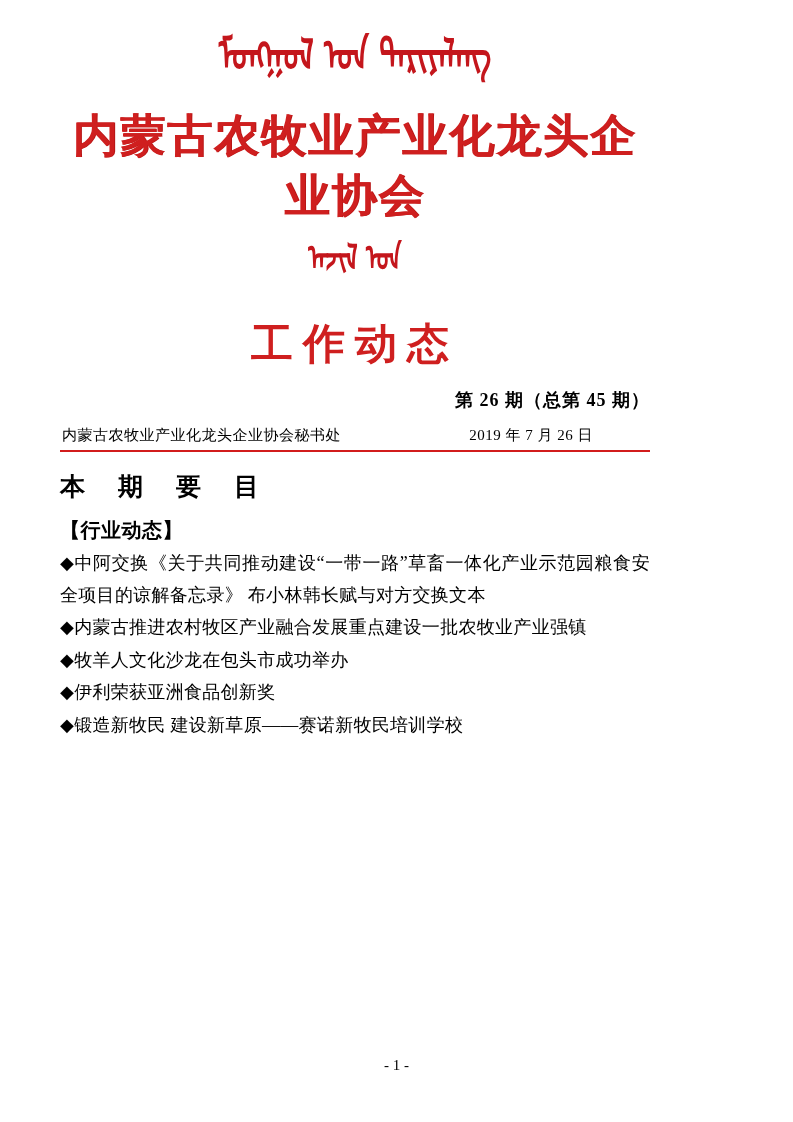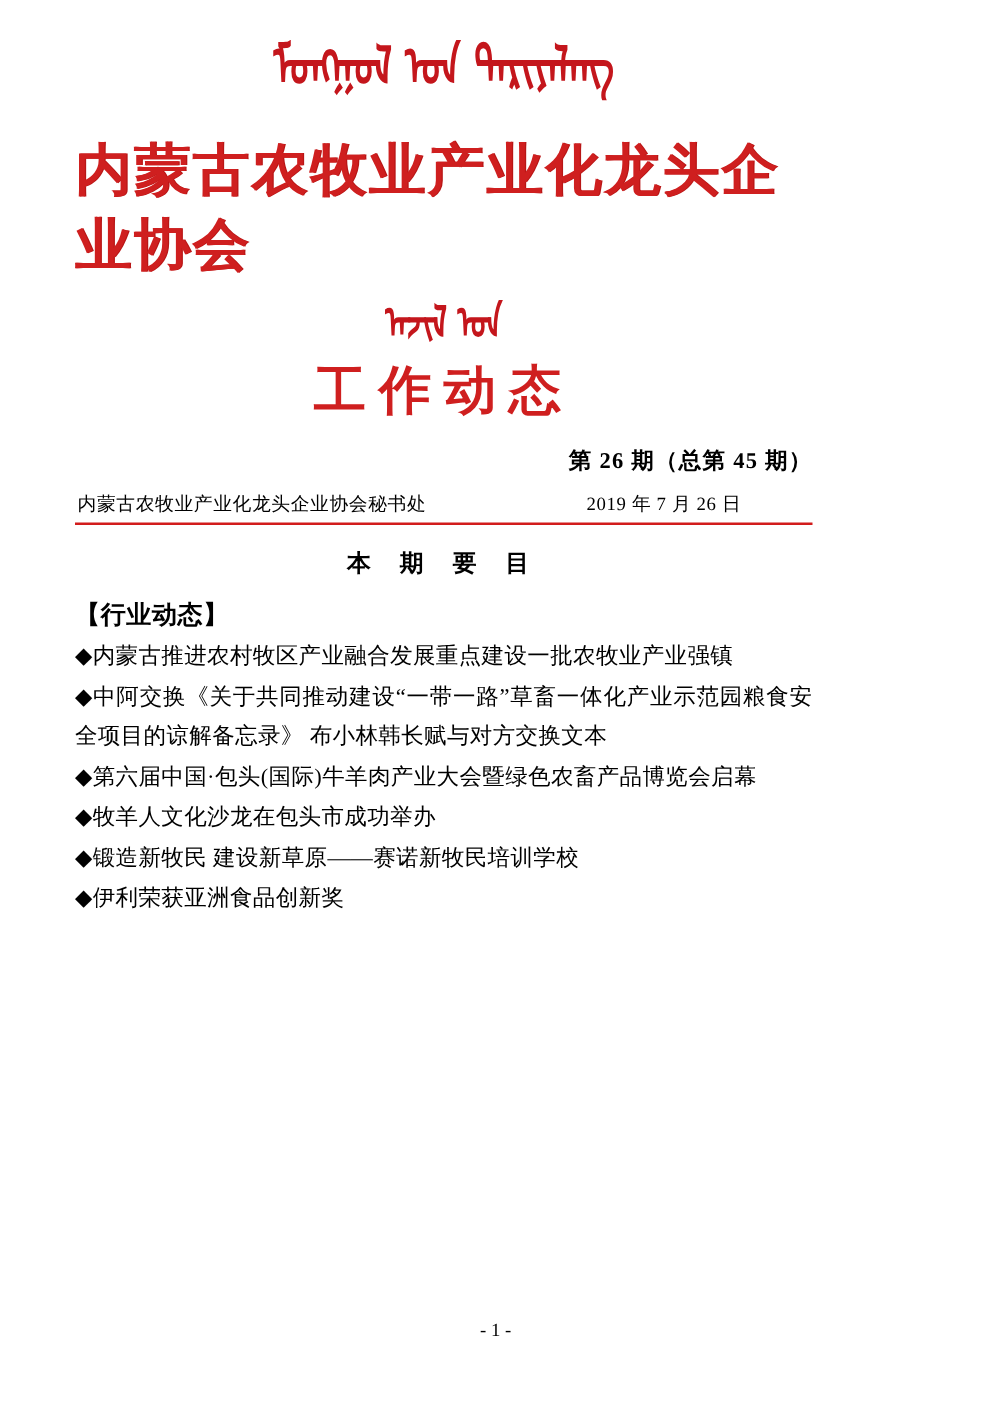--- a/index.html
+++ b/index.html
@@ -36,20 +36,21 @@
   }
   .mongolian-top {
     font-size: 30px;
     margin-top: 14px;
     margin-bottom: 4px;
     transform: scaleY(1.45);
     transform-origin: center top;
     height: 52px;
   }
   .masthead-title {
+    text-align: center;
     color: #cf1f1f;
     font-family: "DejaVu Sans", "Liberation Sans", sans-serif;
     font-weight: bold;
     font-size: 45px;
     letter-spacing: 2px;
     margin-top: 22px;
     margin-bottom: 6px;
     text-shadow: 1px 0 0 #b81616;
   }
   .mongolian-mid {
@@ -61,21 +62,21 @@
     transform-origin: center top;
     height: 40px;
   }
   .masthead-sub {
     text-align: center;
     color: #cf1f1f;
     font-family: "DejaVu Sans", "Liberation Sans", sans-serif;
     font-weight: bold;
     font-size: 42px;
     letter-spacing: 10px;
-    margin-top: 4px;
+    margin-top: 36px;
     margin-bottom: 10px;
   }
 
   
   .issue-line {
     text-align: right;
     font-size: 18px;
     font-weight: bold;
     font-family: "Liberation Serif", serif;
     margin-top: 16px;
@@ -96,26 +97,25 @@
   .info-left { letter-spacing: 0.5px; }
   .info-right { letter-spacing: 0.5px; padding-right: 55px; }
   .red-rule {
     height: 2px;
     background: #d21c1c;
     margin-bottom: 18px;
   }
 
   
   .contents-heading {
-    text-align: center;
-    font-size: 19px;
+    font-size: 25px;
     font-weight: bold;
     letter-spacing: 9px;
     margin-bottom: 14px;
-    font-family: Liberation Sans, sans-serif;
+    font-family: Liberation Mono, monospace;
   }
 
   
   .section-title {
     font-size: 20px;
     font-weight: bold;
     margin: 10px 0 4px 0;
     letter-spacing: 0.5px;
   }
   .entry {
@@ -155,25 +155,24 @@
   <div class="info-line">
     <div class="info-left">内蒙古农牧业产业化龙头企业协会秘书处</div>
     <div class="info-right">2019 年 7 月 26 日</div>
   </div>
   <div class="red-rule"></div>
 
   <div class="contents-heading">本 期 要 目</div>
 
   <div>
     <div class="section-title">【行业动态】</div>
+    <p class="entry">◆中阿交换《关于共同推动建设“一带一路”草畜一体化产业示范园粮食安全项目的谅解备忘录》 布小林韩长赋与对方交换文本</p>
     <p class="entry">◆内蒙古推进农村牧区产业融合发展重点建设一批农牧业产业强镇</p>
-    <p class="entry">◆中阿交换《关于共同推动建设“一带一路”草畜一体化产业示范园粮食安全项目的谅解备忘录》 布小林韩长赋与对方交换文本</p>
   </div>
 
   <div>
-    <p class="entry">◆第六届中国·包头(国际)牛羊肉产业大会暨绿色农畜产品博览会启幕</p>
     <p class="entry">◆牧羊人文化沙龙在包头市成功举办</p>
+    <p class="entry">◆伊利荣获亚洲食品创新奖</p>
     <p class="entry">◆锻造新牧民 建设新草原——赛诺新牧民培训学校</p>
-    <p class="entry">◆伊利荣获亚洲食品创新奖</p>
   </div>
 
   <div class="page-number">- 1 -</div>
 </div>
 
 </body></html>

